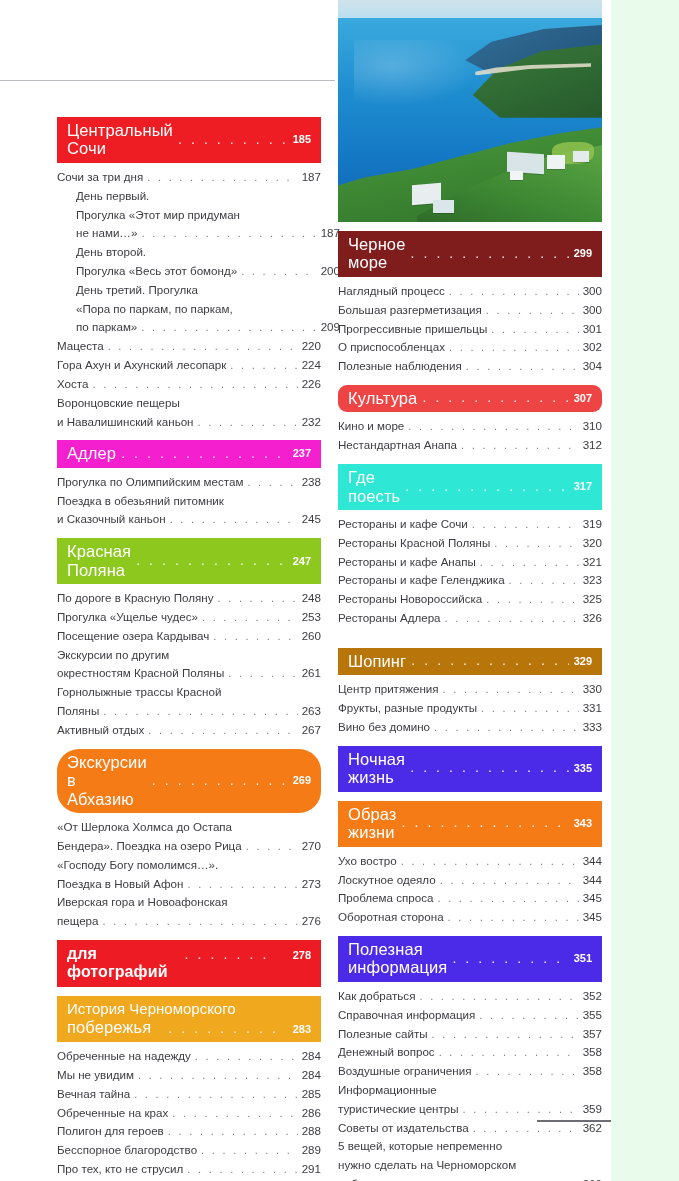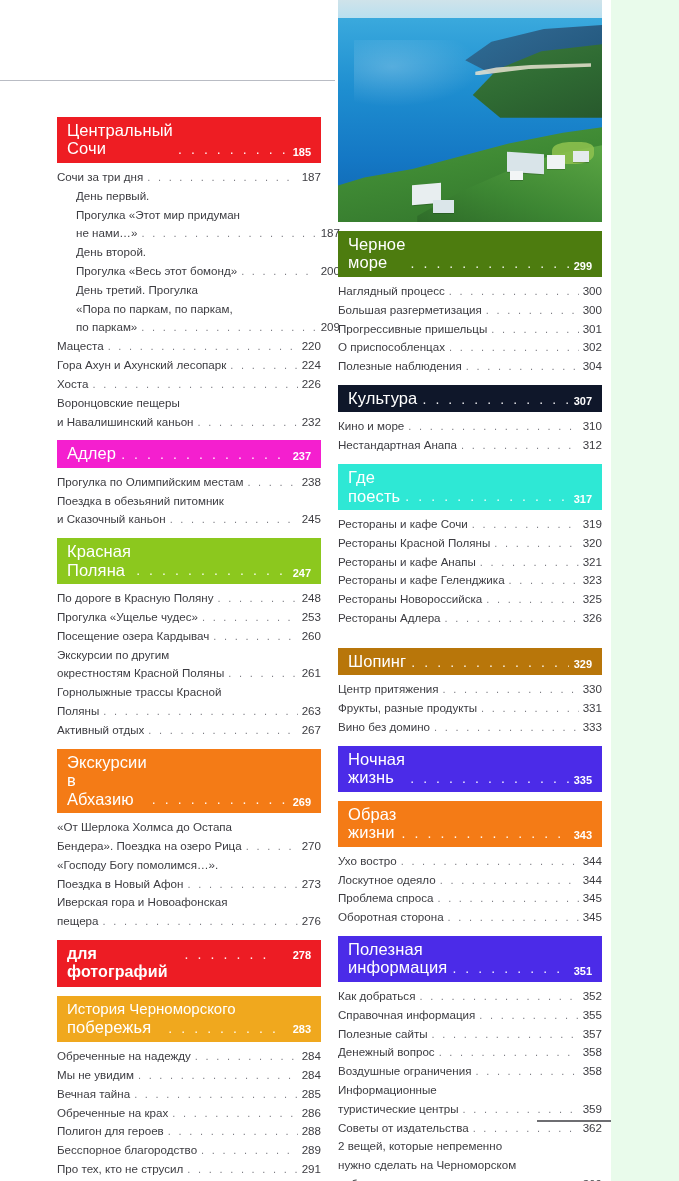--- a/index.html
+++ b/index.html
@@ -127,21 +127,21 @@
   .section-bar {
     position: relative;
     display: block;
     margin: 9px 0 5px 0;
     padding: 4px 10px 5px 10px;
     color: #ffffff;
     line-height: 1.12;
   }
   .section-bar .bar-inner {
     display: flex;
-    align-items: flex-end;
+    align-items: center;
     width: 100%;
   }
   .section-bar .bar-title {
     font-size: 16.5px;
     font-weight: 400;
     white-space: pre-wrap;
     letter-spacing: 0.1px;
   }
   .section-bar.bold .bar-title { font-weight: bold; font-size: 16px; }
   .section-bar .bar-leader {
@@ -340,21 +340,21 @@
     <div class="entry">
       <span class="entry-title">Поляны</span>
       <span class="entry-leader">. . . . . . . . . . . . . . . . . . . . . . . . . . . . . . . . . . . . . . . . . . . . . . . . . . . . . . . . . .</span>
       <span class="entry-page">263</span>
     </div>
     <div class="entry">
       <span class="entry-title">Активный отдых</span>
       <span class="entry-leader">. . . . . . . . . . . . . . . . . . . . . . . . . . . . . . . . . . . . . . . . . . . . . . . . . . . . . . . . . .</span>
       <span class="entry-page">267</span>
     </div>
-    <div class="section-bar" style="background: rgb(244, 123, 22);">
+    <div class="section-bar" style="background: rgb(244, 123, 22); border-radius: 22px;">
       <div class="bar-inner">
         <span class="bar-title">Экскурсии в Абхазию</span>
         <span class="bar-leader">. . . . . . . . . . . . . . . . . . . . . . . . . . . . . . . . . . . . . . . . . . . . . . . . . . . . . . . . . .</span>
         <span class="bar-page">269</span>
       </div>
     </div>
     <div class="entry cont">
       <span class="entry-title">«От Шерлока Холмса до Остапа</span>
       <span class="entry-leader">. . . . . . . . . . . . . . . . . . . . . . . . . . . . . . . . . . . . . . . . . . . . . . . . . . . . . . . . . .</span>
       <span class="entry-page"></span>
@@ -452,21 +452,21 @@
     <div class="forest-shade"></div>
     <div class="meadow"></div>
     <div class="bld b1"></div>
     <div class="bld b2"></div>
     <div class="bld b3"></div>
     <div class="bld b4"></div>
     <div class="bld b5"></div>
     <div class="bld b6"></div>
   </div>
   <div id="right-sections">
-      <div class="section-bar" style="background: #4d7c0f;">
+      <div class="section-bar" style="background: #7f1d1d;">
         <div class="bar-inner">
           <span class="bar-title">Черное море</span>
           <span class="bar-leader">. . . . . . . . . . . . . . . . . . . . . . . . . . . . . . . . . . . . . . . . . . . . . . . . . . . . . . . . . .</span>
           <span class="bar-page">299</span>
         </div>
       </div>
       <div class="entry">
         <span class="entry-title">Наглядный процесс</span>
         <span class="entry-leader">. . . . . . . . . . . . . . . . . . . . . . . . . . . . . . . . . . . . . . . . . . . . . . . . . . . . . . . . . .</span>
         <span class="entry-page">300</span>
@@ -484,21 +484,21 @@
       <div class="entry">
         <span class="entry-title">О приспособленцах</span>
         <span class="entry-leader">. . . . . . . . . . . . . . . . . . . . . . . . . . . . . . . . . . . . . . . . . . . . . . . . . . . . . . . . . .</span>
         <span class="entry-page">302</span>
       </div>
       <div class="entry">
         <span class="entry-title">Полезные наблюдения</span>
         <span class="entry-leader">. . . . . . . . . . . . . . . . . . . . . . . . . . . . . . . . . . . . . . . . . . . . . . . . . . . . . . . . . .</span>
         <span class="entry-page">304</span>
       </div>
-      <div class="section-bar" style="background: #0f172a;">
+      <div class="section-bar" style="background: #ef4444; border-radius: 9px;">
         <div class="bar-inner">
           <span class="bar-title">Культура</span>
           <span class="bar-leader">. . . . . . . . . . . . . . . . . . . . . . . . . . . . . . . . . . . . . . . . . . . . . . . . . . . . . . . . . .</span>
           <span class="bar-page">307</span>
         </div>
       </div>
       <div class="entry">
         <span class="entry-title">Кино и море</span>
         <span class="entry-leader">. . . . . . . . . . . . . . . . . . . . . . . . . . . . . . . . . . . . . . . . . . . . . . . . . . . . . . . . . .</span>
         <span class="entry-page">310</span>
@@ -642,21 +642,21 @@
         <span class="entry-title">туристические центры</span>
         <span class="entry-leader">. . . . . . . . . . . . . . . . . . . . . . . . . . . . . . . . . . . . . . . . . . . . . . . . . . . . . . . . . .</span>
         <span class="entry-page">359</span>
       </div>
       <div class="entry">
         <span class="entry-title">Советы от издательства</span>
         <span class="entry-leader">. . . . . . . . . . . . . . . . . . . . . . . . . . . . . . . . . . . . . . . . . . . . . . . . . . . . . . . . . .</span>
         <span class="entry-page">362</span>
       </div>
       <div class="entry cont">
-        <span class="entry-title">2 вещей, которые непременно</span>
+        <span class="entry-title">5 вещей, которые непременно</span>
         <span class="entry-leader">. . . . . . . . . . . . . . . . . . . . . . . . . . . . . . . . . . . . . . . . . . . . . . . . . . . . . . . . . .</span>
         <span class="entry-page"></span>
       </div>
       <div class="entry cont">
         <span class="entry-title">нужно сделать на Черноморском</span>
         <span class="entry-leader">. . . . . . . . . . . . . . . . . . . . . . . . . . . . . . . . . . . . . . . . . . . . . . . . . . . . . . . . . .</span>
         <span class="entry-page"></span>
       </div>
       <div class="entry">
         <span class="entry-title">побережье</span>

